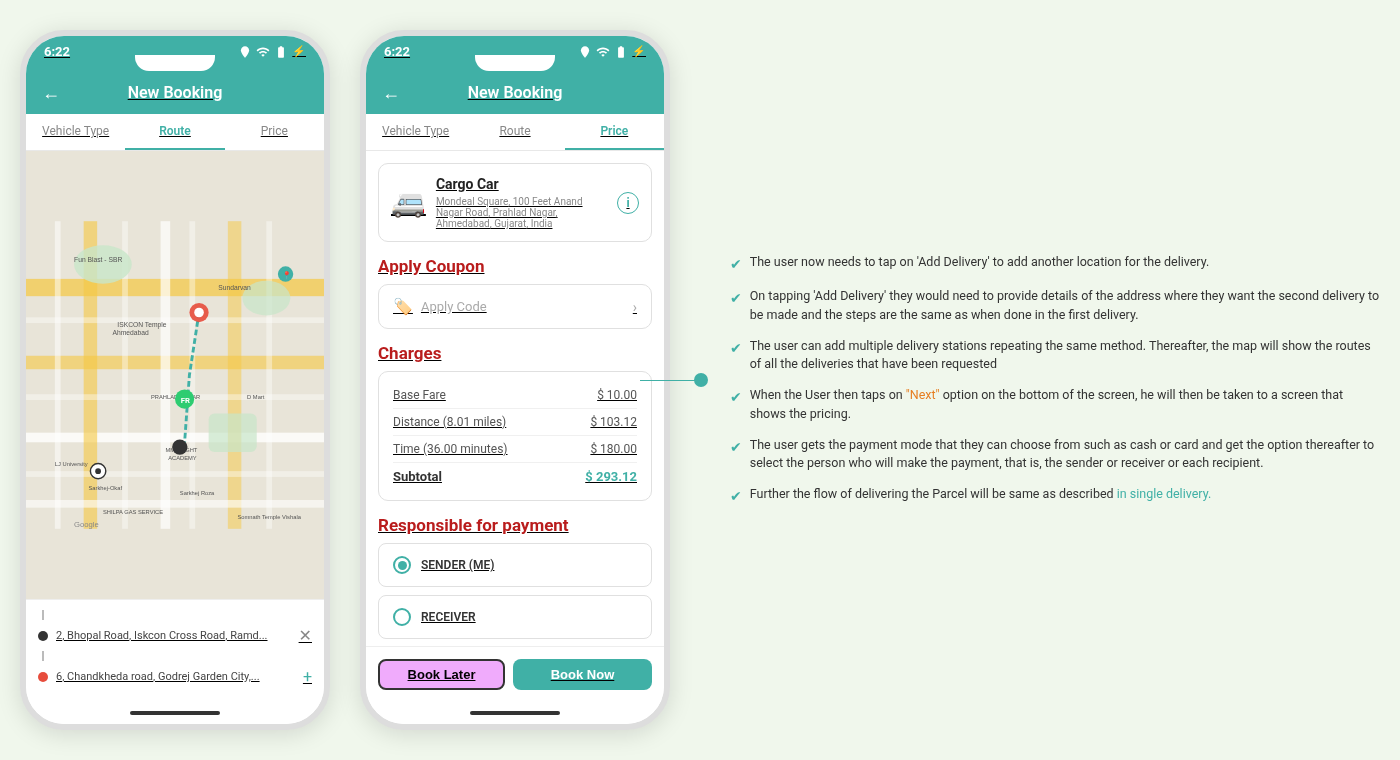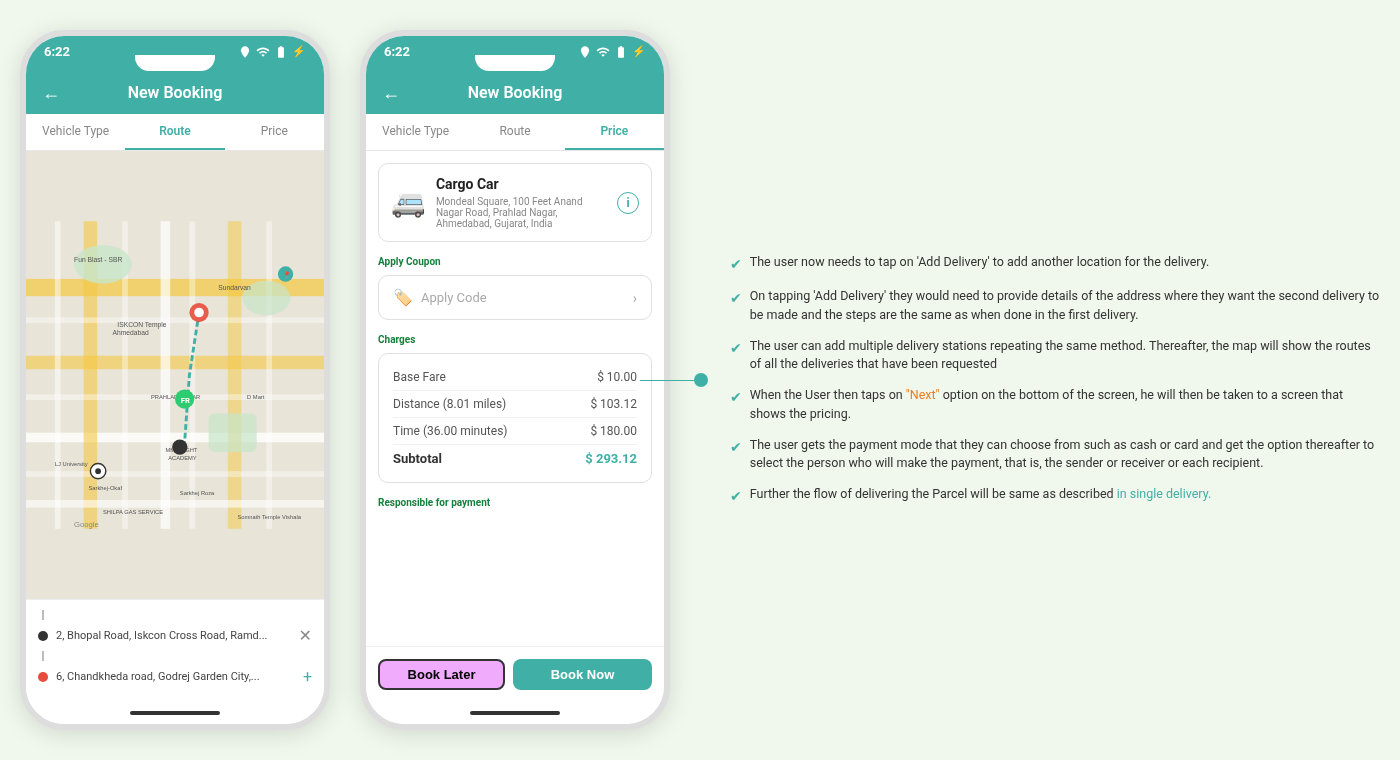--- a/index.html
+++ b/index.html
@@ -22,20 +22,21 @@
       min-width: 310px;
       height: 700px;
       background: #fff;
       border-radius: 44px;
       border: 6px solid #ddd;
       box-shadow: 0 4px 24px rgba(0,0,0,0.13);
       overflow: hidden;
       display: flex;
       flex-direction: column;
       position: relative;
+      text-decoration: underline;
     }
 
     
     .status-bar {
       background: #40b0a6;
       display: flex;
       justify-content: space-between;
       align-items: center;
       padding: 8px 18px 4px;
       color: #fff;
@@ -188,23 +189,23 @@
       display: flex;
       align-items: center;
       justify-content: center;
       color: #40b0a6;
       font-size: 12px;
       font-weight: 700;
     }
 
     
     .section-title {
-      font-size: 10px;
+      font-size: 17px;
       font-weight: 700;
-      color: #15803d;
+      color: #b91c1c;
       margin-bottom: 8px;
     }
 
     
     .coupon-box {
       border: 1px solid #e0e0e0;
       border-radius: 10px;
       padding: 12px 14px;
       display: flex;
       align-items: center;
@@ -552,20 +553,32 @@
         <span>Time (36.00 minutes)</span>
         <span>$ 180.00</span>
       </div>
       <div class="charge-row subtotal">
         <span>Subtotal</span>
         <span class="amount">$ 293.12</span>
       </div>
     </div>
 
     <div class="section-title">Responsible for payment</div>
+    <div class="payment-options">
+      <div class="payment-option">
+        <div class="radio-outer">
+          <div class="radio-inner"></div>
+        </div>
+        <span class="payment-label">SENDER (ME)</span>
+      </div>
+      <div class="payment-option">
+        <div class="radio-outer"></div>
+        <span class="payment-label">RECEIVER</span>
+      </div>
+    </div>
   </div>
 
   <div class="book-btns">
     <button class="book-later-btn">Book Later</button>
     <button class="book-now-btn">Book Now</button>
   </div>
   <div class="home-bar">
     <div class="home-indicator"></div>
   </div>
 </div>

